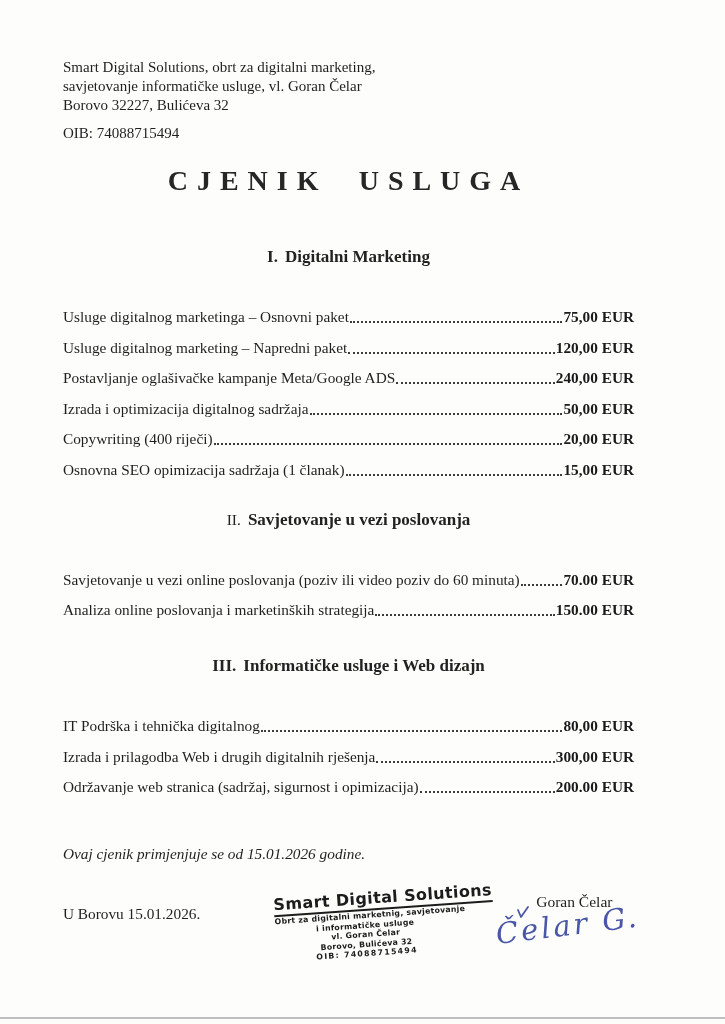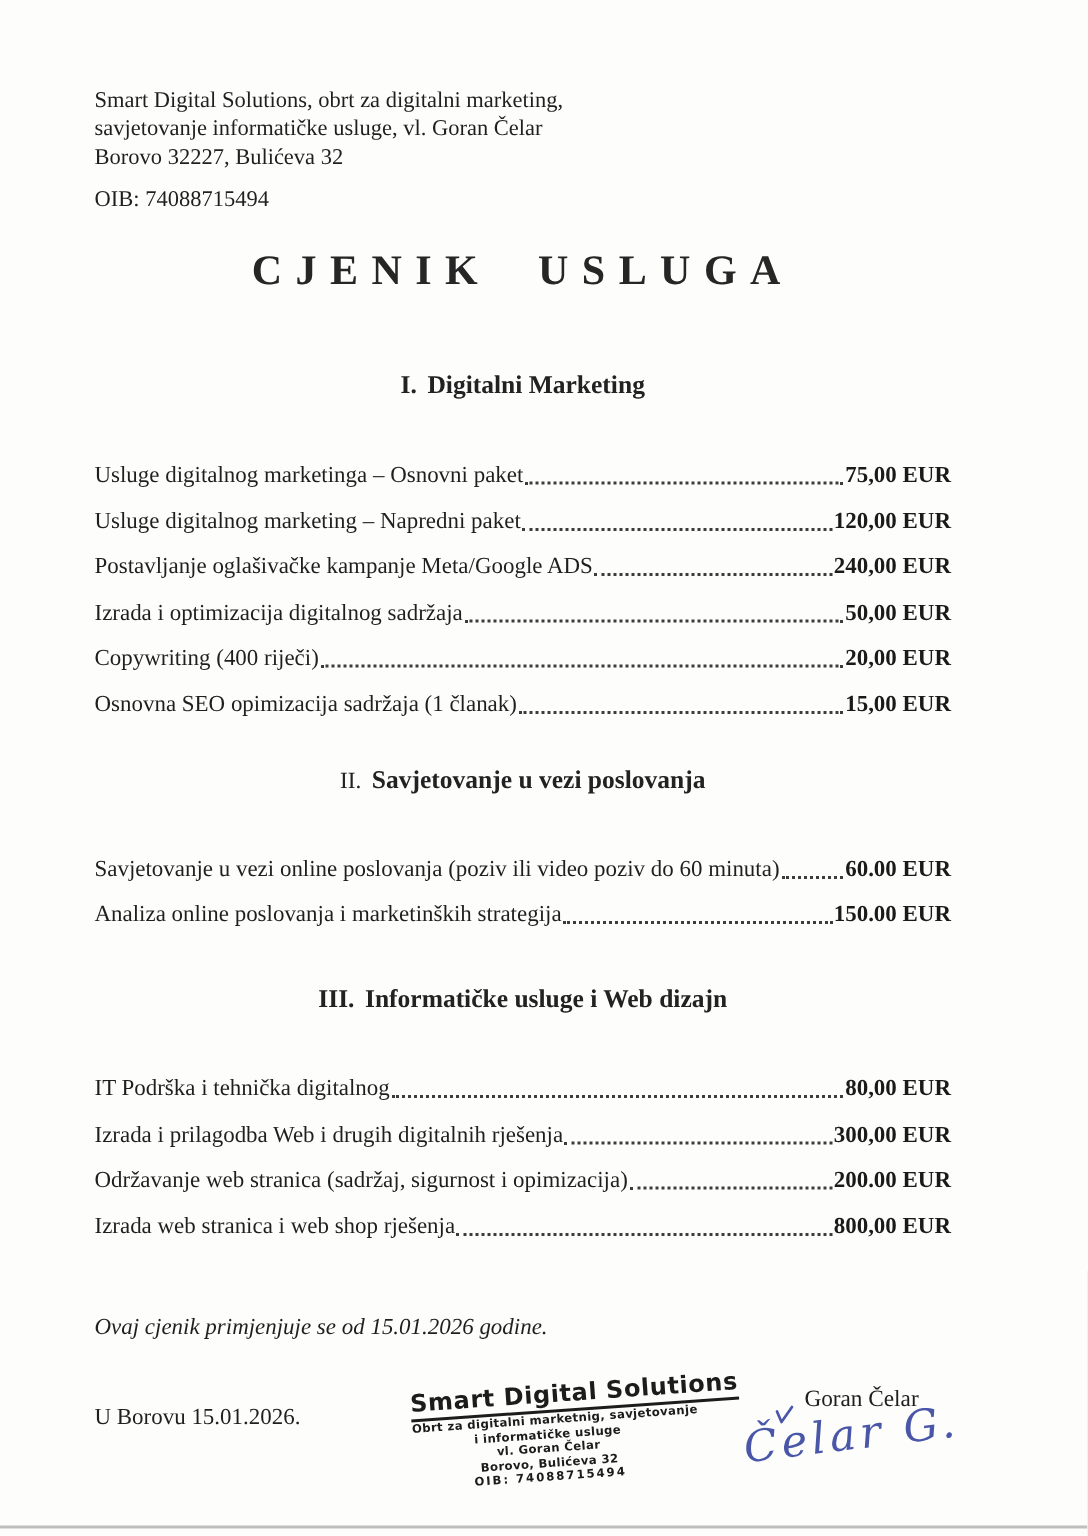--- a/index.html
+++ b/index.html
@@ -7,22 +7,21 @@
     position: relative;
     width: 725px;
     height: 1024px;
     margin: 0 auto;
     background: #fdfdfc;
     overflow: hidden;
     font-family: "Liberation Serif", serif;
     color: #1f1f1f;
   }
   .content {
-    padding: 44px 91px 0 63px;
-    margin-top: 14px;
+    padding: 58px 91px 0 63px;
   }
 
   
   .letterhead { font-size: 15px; line-height: 19px; }
   .letterhead .oib { margin-top: 9px; }
 
   
   .doc-title {
     margin-top: 22px;
     text-align: center;
@@ -186,21 +185,21 @@
       </div>
 
     <div class="section-heading sec2-heading">
       <span class="sec-prefix regular">II.</span><span>Savjetovanje u vezi poslovanja</span>
     </div>
     <div class="price-list">
 
         <div class="price-row">
           <span class="item-label">Savjetovanje u vezi online poslovanja (poziv ili video poziv do 60 minuta)</span>
           <span class="leader"></span>
-          <span class="item-price">60.00 EUR</span>
+          <span class="item-price">70.00 EUR</span>
         </div>
 
         <div class="price-row">
           <span class="item-label">Analiza online poslovanja i marketinških strategija</span>
           <span class="leader"></span>
           <span class="item-price">150.00 EUR</span>
         </div>
       </div>
 
     <div class="section-heading sec3-heading">
@@ -219,25 +218,20 @@
           <span class="leader"></span>
           <span class="item-price">300,00 EUR</span>
         </div>
 
         <div class="price-row">
           <span class="item-label">Održavanje web stranica (sadržaj, sigurnost i opimizacija)</span>
           <span class="leader"></span>
           <span class="item-price">200.00 EUR</span>
         </div>
 
-        <div class="price-row">
-          <span class="item-label">Izrada web stranica i web shop rješenja</span>
-          <span class="leader"></span>
-          <span class="item-price">800,00 EUR</span>
-        </div>
       </div>
 
     <div class="validity-note">Ovaj cjenik primjenjuje se od 15.01.2026 godine.</div>
 
     <div class="signoff-row">
       <div class="place-date">U Borovu 15.01.2026.</div>
 
       <div class="stamp">
         <span class="stamp-brand">Smart Digital Solutions</span>
         <div class="stamp-line">Obrt za digitalni marketnig, savjetovanje</div>

